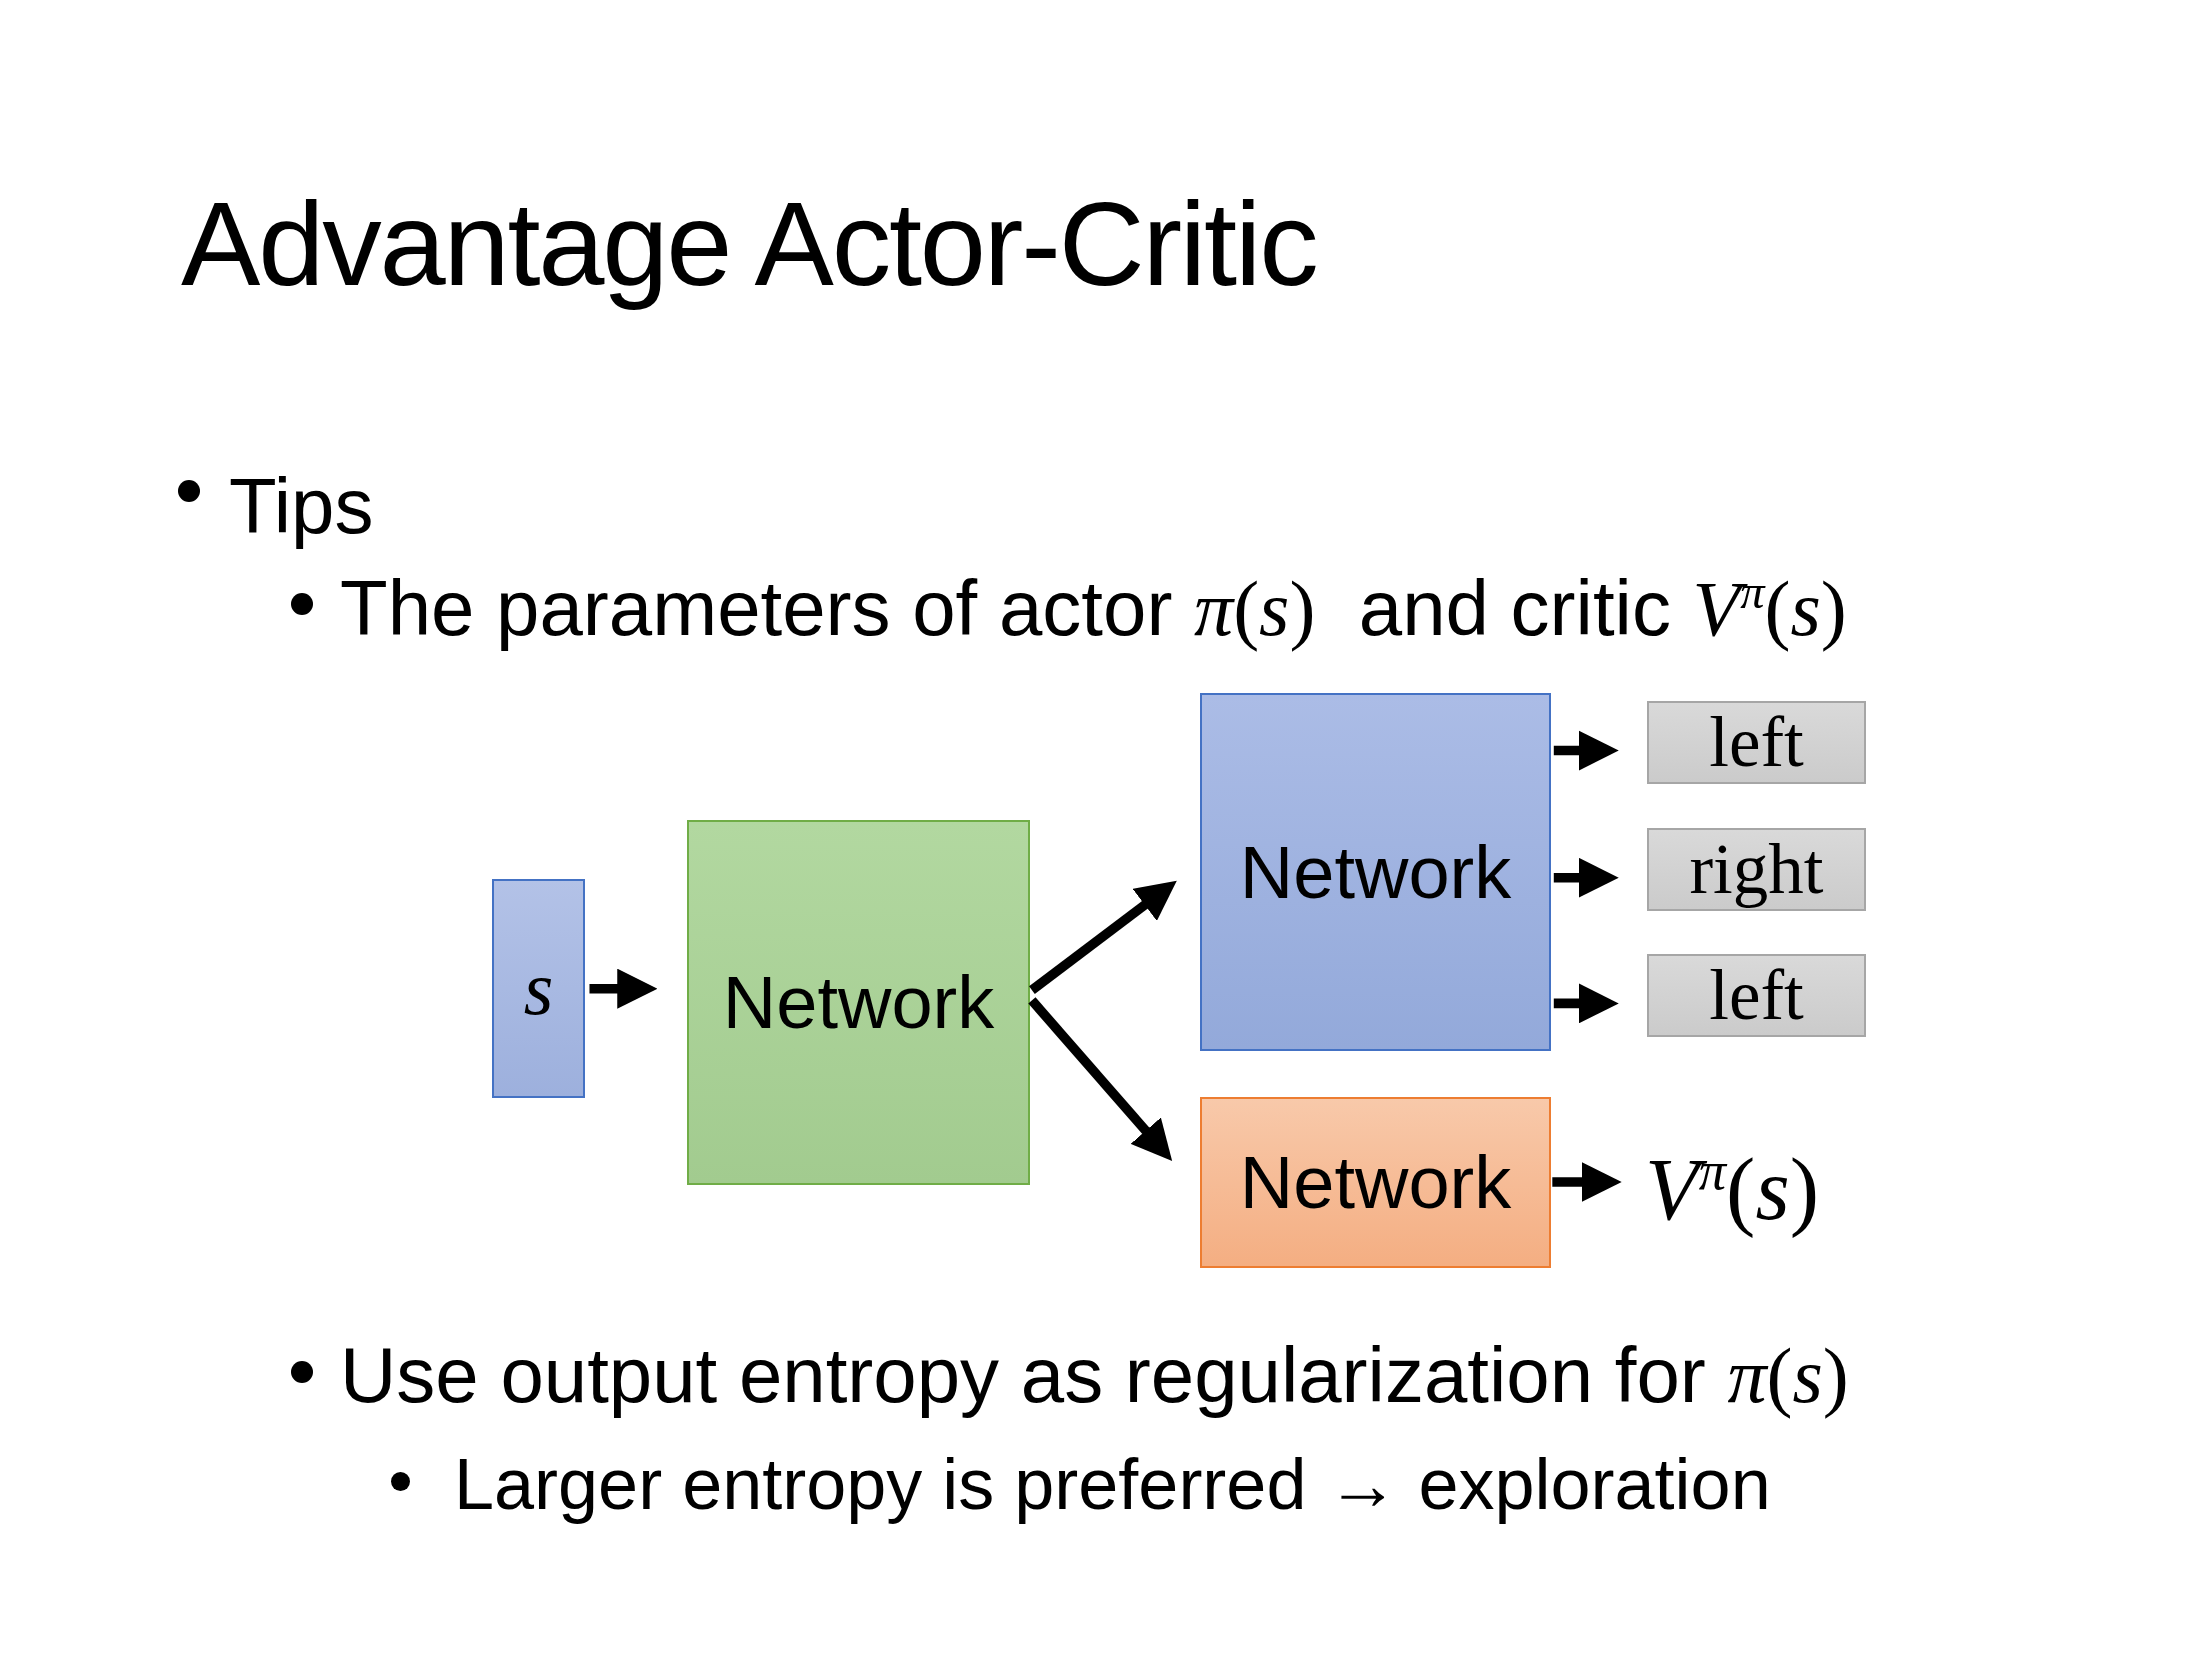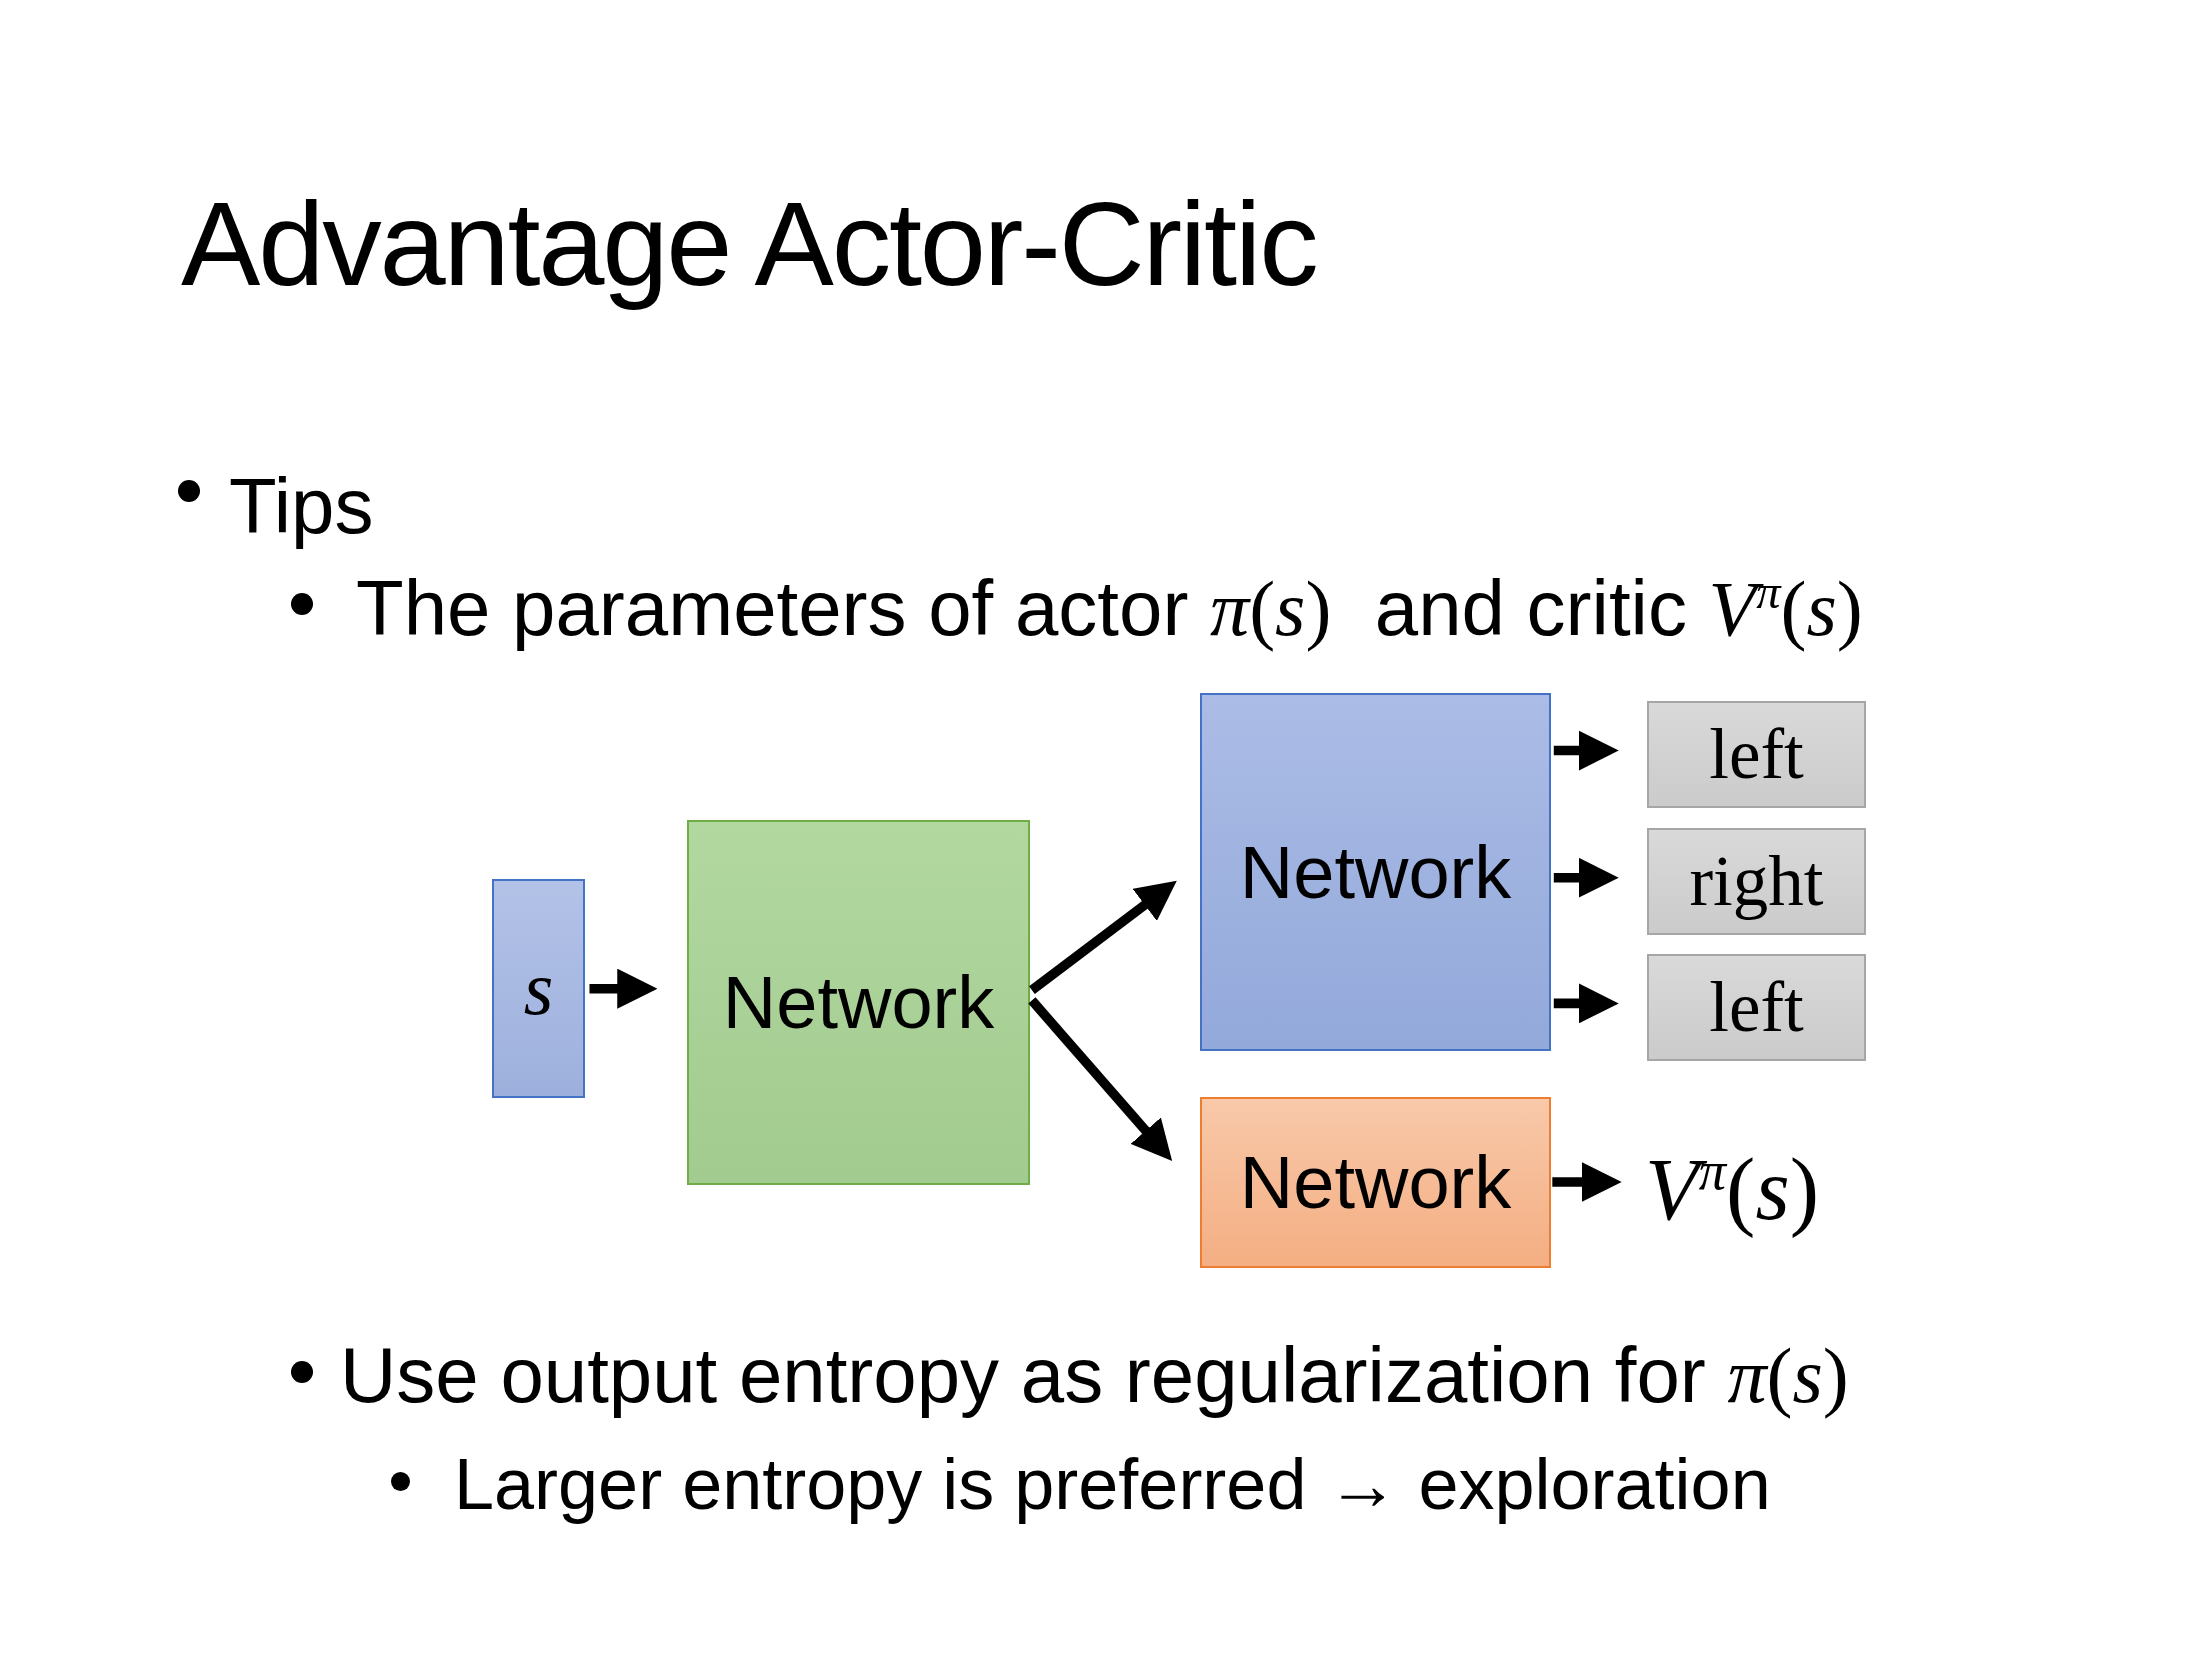--- a/index.html
+++ b/index.html
@@ -23,38 +23,38 @@
   .state-box{left:492px;top:879px;width:93px;height:219px;
     background:linear-gradient(180deg,#B3C2E7,#9DB0DD);border:2.9px solid #4472C4;}
   .state-box .lbl{font-size:76px;}
   .shared-box{left:687px;top:820px;width:343px;height:365px;
     background:linear-gradient(180deg,#B2D8A0,#A2CB8F);border:2.9px solid #70AD47;}
   .actor-box{left:1200px;top:693px;width:351px;height:358px;
     background:linear-gradient(180deg,#ABBCE6,#93A9DA);border:2.9px solid #4472C4;}
   .critic-box{left:1200px;top:1097px;width:351px;height:171px;
     background:linear-gradient(180deg,#F8C9AA,#F4AE82);border:2.9px solid #ED7D31;}
   .net-lbl{font-size:74px;}
-  .action-box{left:1647px;width:219px;height:107px;
+  .action-box{left:1647px;width:219px;height:83px;
     background:linear-gradient(180deg,#D9D9D9,#CBCBCB);border:2.9px solid #A6A6A6;
     font-family:"Liberation Serif","DejaVu Serif",serif;font-size:71px;}
   .value-out{left:1645px;top:1138px;font-size:88px;white-space:nowrap;}
   svg.arrows{left:0;top:0;pointer-events:none;}
 </style>
 </head>
 <body>
 
 <div class="abs title">Advantage Actor-Critic</div>
 
 <span class="abs dot" style="left:178px;top:480px;width:22px;height:22px;"></span>
 <div class="abs line lv1" style="left:229px;top:460px;">
   <span class="seg">Tips</span>
 </div>
 
 <span class="abs dot" style="left:291px;top:593px;width:22px;height:22px;"></span>
-<div class="abs line lv2" style="left:356px;top:562px;">
+<div class="abs line lv2" style="left:340px;top:562px;">
   <span class="seg">The parameters of actor </span><span class="math seg">π</span><span class="mathup seg">(</span><span class="math seg">s</span><span class="mathup seg">)</span><span class="seg">  and critic </span><span class="math seg">V</span><sup class="math msup">π</sup><span class="mathup seg">(</span><span class="math seg">s</span><span class="mathup seg">)</span>
   <br>
 </div>
 
 <div class="abs box state-box">
   <span class="math lbl">s</span>
 </div>
 
 <div class="abs box shared-box">
   <span class="net-lbl">Network</span>

